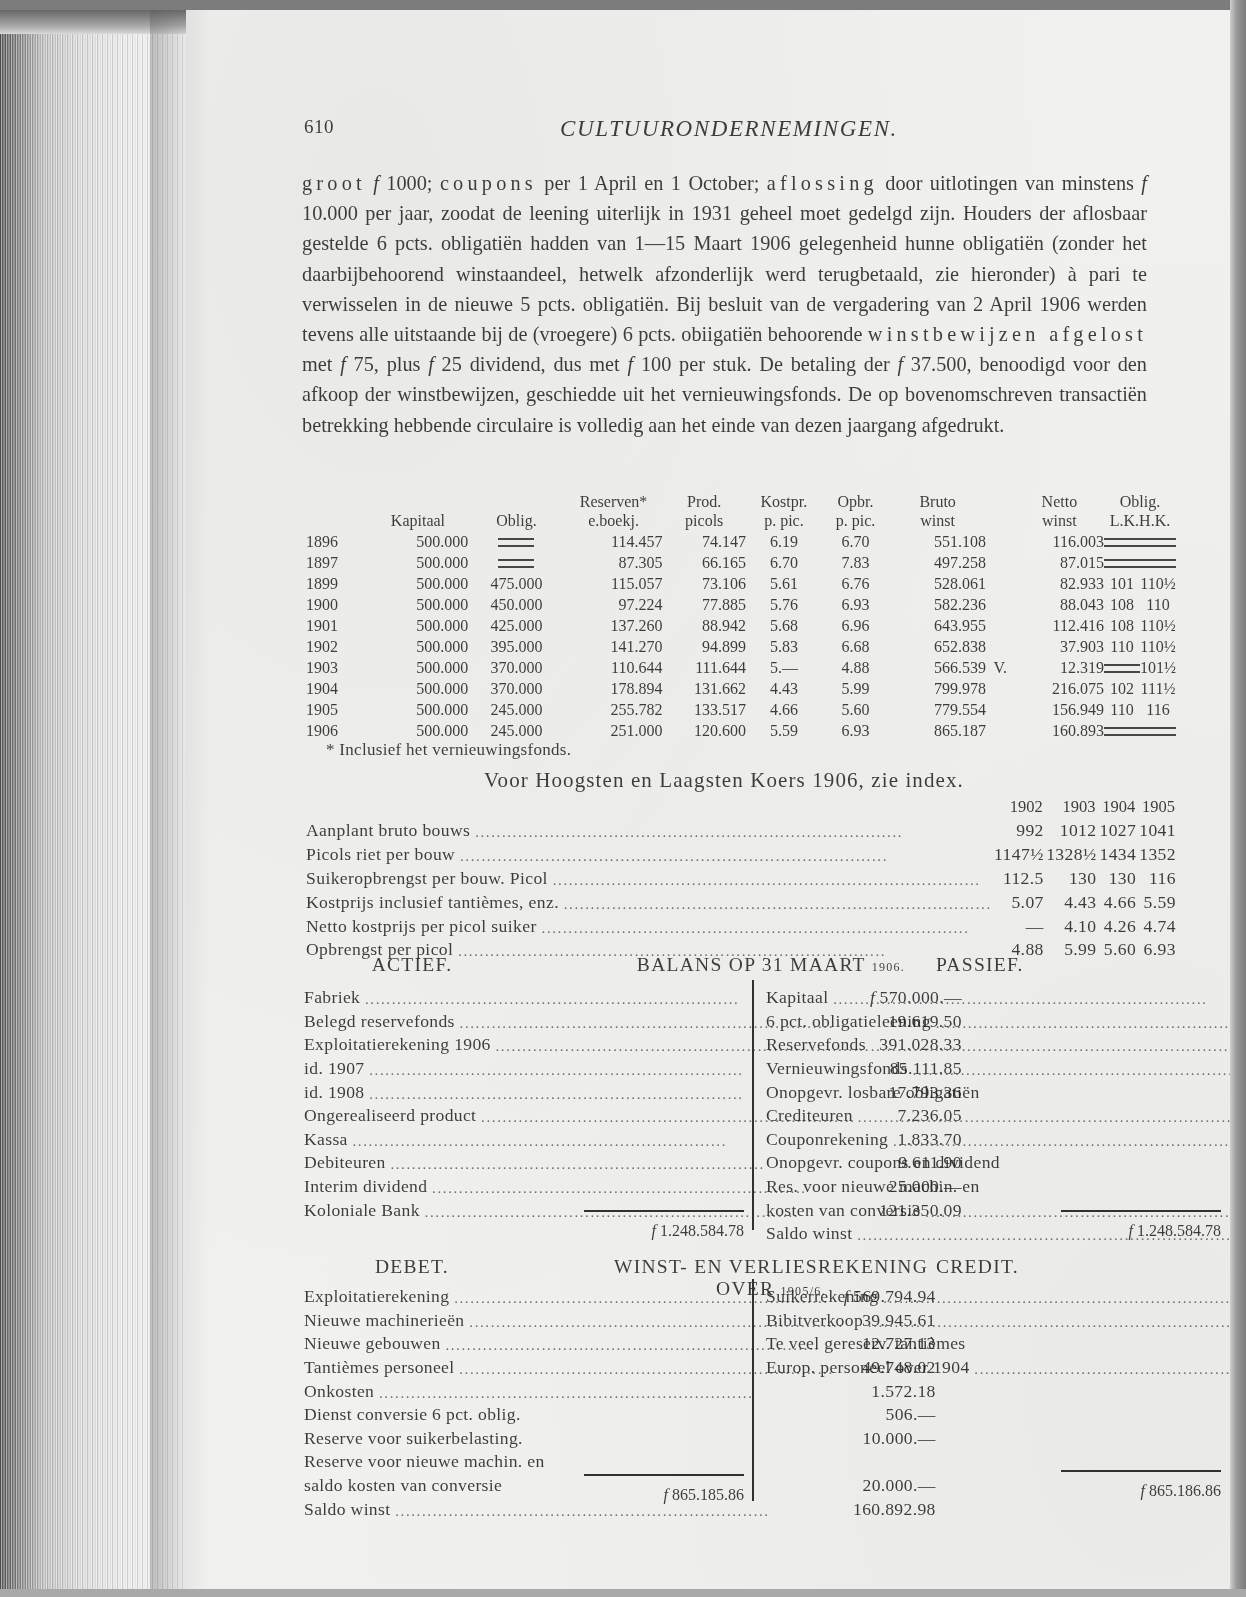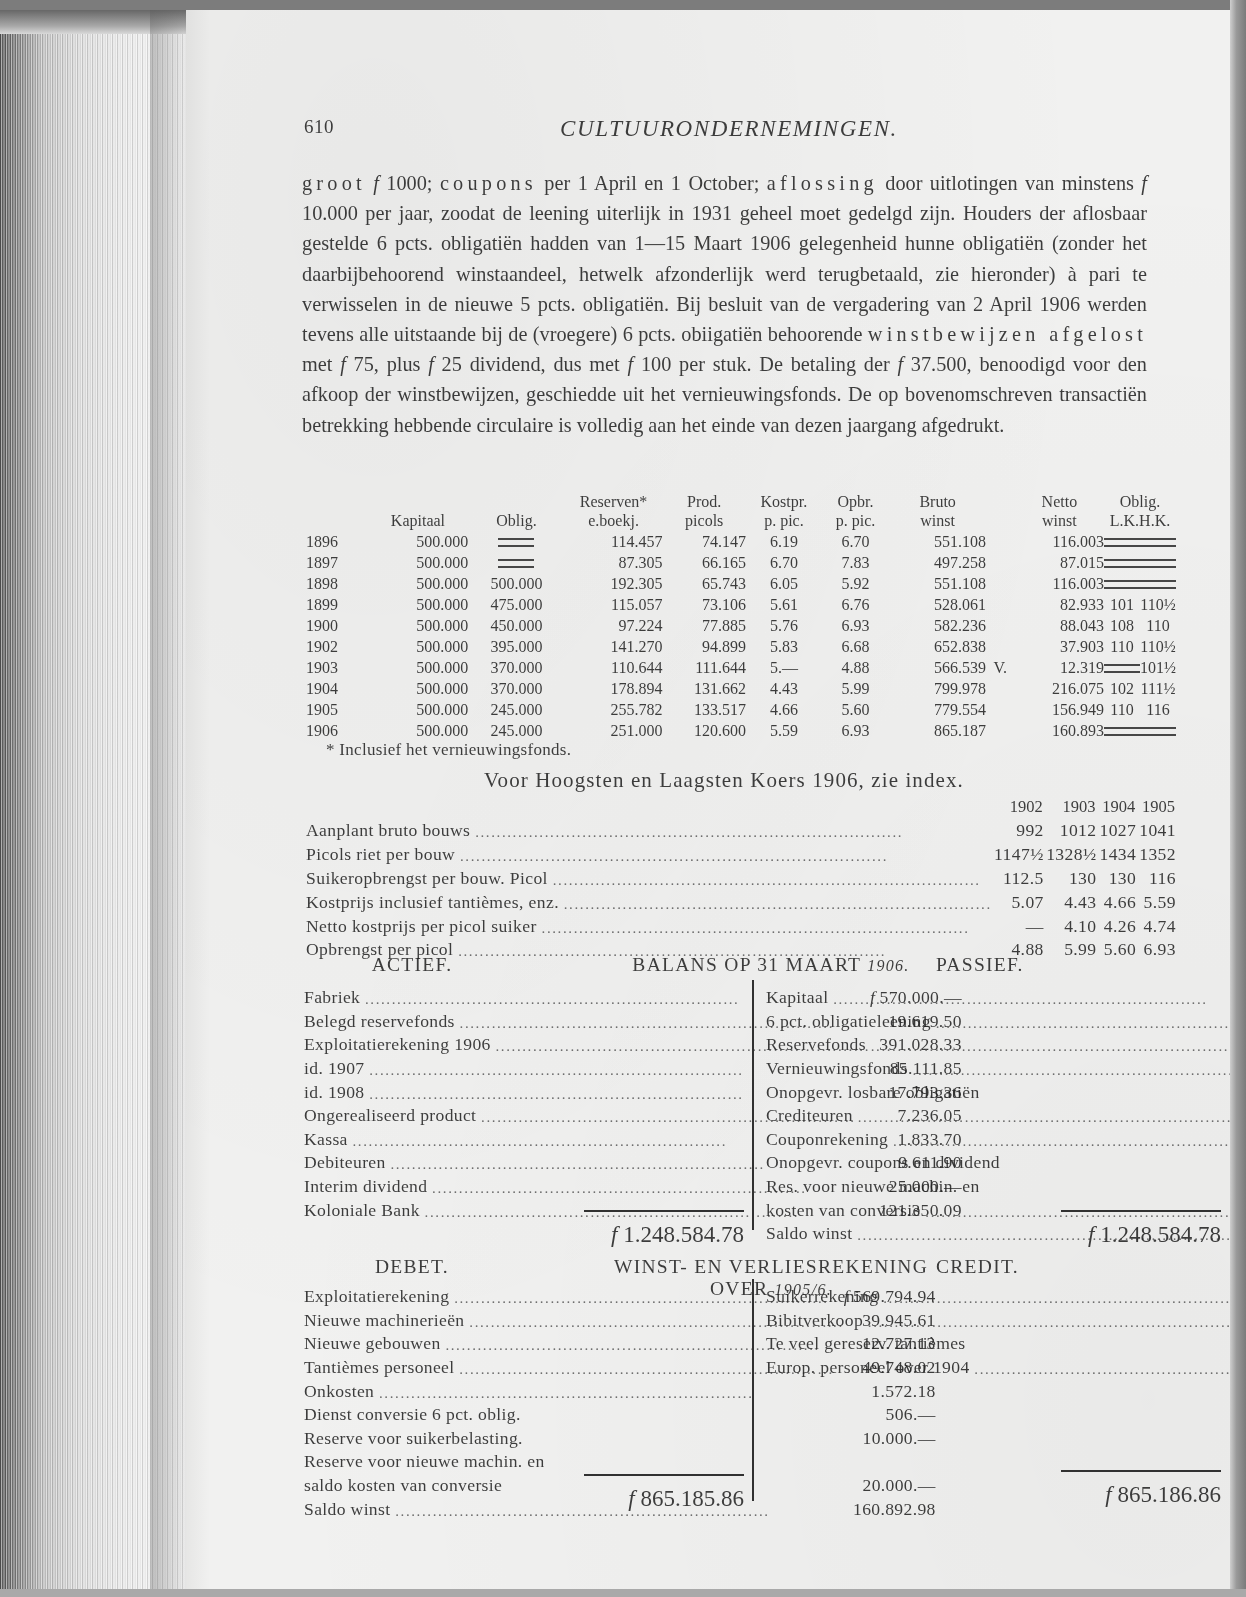--- a/index.html
+++ b/index.html
@@ -89,32 +89,32 @@
   .ptable td.num{text-align:right;width:100px;}
   .ptable th{font-weight:normal;text-align:right;font-size:16.5px;padding-bottom:2px;}
   .leader{display:inline-block;overflow:hidden;white-space:nowrap;
     vertical-align:bottom;letter-spacing:1.6px;font-size:15px;color:#555;}
 
   
   .sechead{position:absolute;width:1046px;left:0;font-size:19.5px;letter-spacing:1.3px;}
   .sechead .l{position:absolute;left:16px;width:420px;text-align:center;}
   .sechead .c{position:absolute;left:420px;width:330px;text-align:center;}
   .sechead .r{position:absolute;left:750px;width:270px;}
-  .sechead .small{font-size:16px;font-style:italic;}
+  .sechead .small{font-size:12px;}
 
   .acct{position:absolute;font-size:17.6px;letter-spacing:.35px;}
   .acct table{border-collapse:collapse;}
   .acct td{padding:1.3px 0;font-size:17.6px;white-space:nowrap;vertical-align:bottom;}
   .acct td.lab{position:relative;overflow:hidden;margin-left:48px;}
   .acct td.cur{text-align:right;width:22px;font-style:italic;padding-right:4px;}
   .acct td.num{text-align:right;width:120px;}
   .vrule{position:absolute;background:#2b2b2b;width:2px;}
   .totline{position:absolute;border-top:2px solid #2b2b2b;height:0;}
   .totline2{position:absolute;border-top:2px solid #2b2b2b;height:0;}
-  .tot{position:absolute;font-size:23px;text-align:right;white-space:nowrap;}
+  .tot{position:absolute;font-size:16px;text-align:right;white-space:nowrap;}
 </style>
 </head>
 <body>
 
 <div id="book-edges"></div>
 <div id="book-edges-top"></div>
 <div id="book-edges-shadow"></div>
 <div id="photo-frame-top"></div>
 <div id="photo-frame-right"></div>
 <div id="photo-frame-bottom"></div>
@@ -183,34 +183,20 @@
             <td class="r">66.165</td>
             <td class="c">6.70</td>
             <td class="c">7.83</td>
             <td class="r">497.258</td>
             <td class="c"></td>
             <td class="r">87.015</td>
             <td class="c"><span class="dash"></span></td>
             <td class="c"><span class="dash"></span></td>
           </tr>
           <tr>
-            <td>1898</td>
-            <td class="r">500.000</td>
-            <td class="c">500.000</td>
-            <td class="r">192.305</td>
-            <td class="r">65.743</td>
-            <td class="c">6.05</td>
-            <td class="c">5.92</td>
-            <td class="r">551.108</td>
-            <td class="c"></td>
-            <td class="r">116.003</td>
-            <td class="c"><span class="dash"></span></td>
-            <td class="c"><span class="dash"></span></td>
-          </tr>
-          <tr>
             <td>1899</td>
             <td class="r">500.000</td>
             <td class="c">475.000</td>
             <td class="r">115.057</td>
             <td class="r">73.106</td>
             <td class="c">5.61</td>
             <td class="c">6.76</td>
             <td class="r">528.061</td>
             <td class="c"></td>
             <td class="r">82.933</td>
@@ -223,20 +209,34 @@
             <td class="c">450.000</td>
             <td class="r">97.224</td>
             <td class="r">77.885</td>
             <td class="c">5.76</td>
             <td class="c">6.93</td>
             <td class="r">582.236</td>
             <td class="c"></td>
             <td class="r">88.043</td>
             <td class="c">108</td>
             <td class="c">110</td>
+          </tr>
+          <tr>
+            <td>1901</td>
+            <td class="r">500.000</td>
+            <td class="c">425.000</td>
+            <td class="r">137.260</td>
+            <td class="r">88.942</td>
+            <td class="c">5.68</td>
+            <td class="c">6.96</td>
+            <td class="r">643.955</td>
+            <td class="c"></td>
+            <td class="r">112.416</td>
+            <td class="c">108</td>
+            <td class="c">110½</td>
           </tr>
           <tr>
             <td>1902</td>
             <td class="r">500.000</td>
             <td class="c">395.000</td>
             <td class="r">141.270</td>
             <td class="r">94.899</td>
             <td class="c">5.83</td>
             <td class="c">6.68</td>
             <td class="r">652.838</td>

